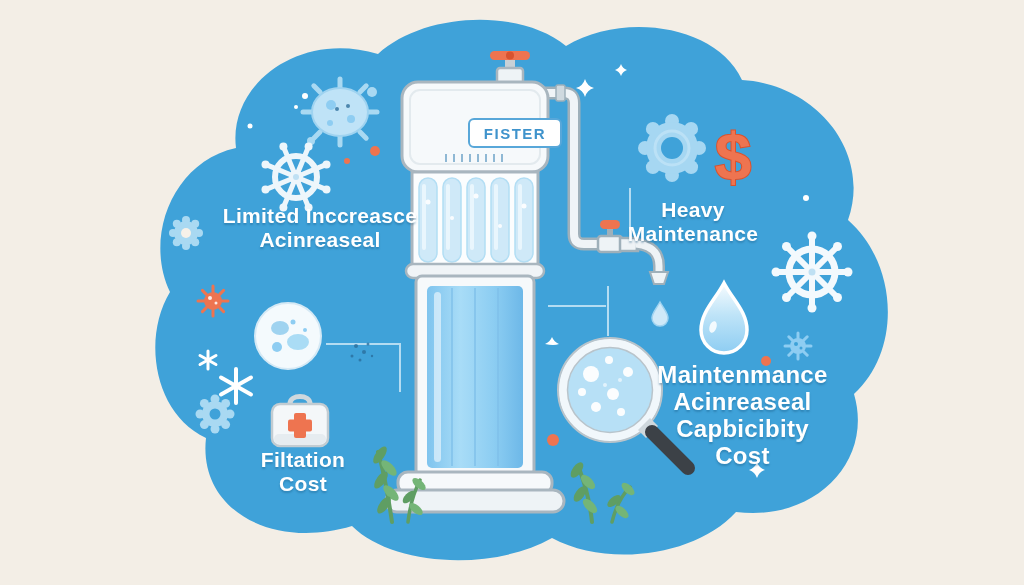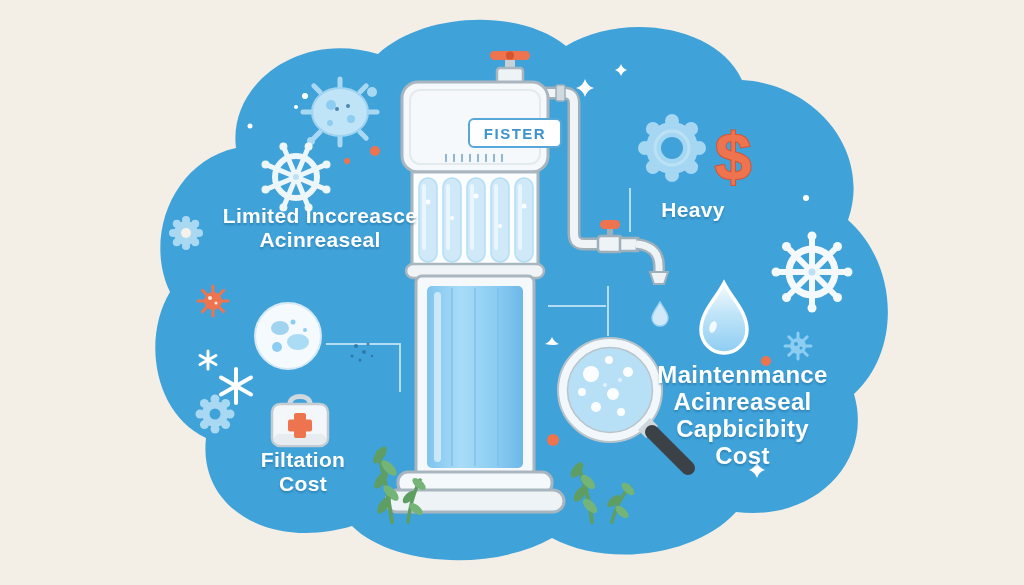--- a/index.html
+++ b/index.html
@@ -366,20 +366,21 @@
 </svg>
 
 <div class="brand-plate">FISTER</div>
 
 <div class="label" style="left:200px;top:204px;width:240px;">
   <div>Limited Inccreasce</div>
   <div>Acinreaseal</div>
 </div>
 <div class="label" style="left:598px;top:198px;width:190px;">
   <div>Heavy</div>
+  <div>Maintenance</div>
 </div>
 <div class="label small" style="left:645px;top:362px;width:195px;">
   <div>Maintenmance</div>
   <div>Acinreaseal</div>
   <div>Capbicibity</div>
   <div>Cost</div>
 </div>
 <div class="label" style="left:218px;top:448px;width:170px;">
   <div>Filtation</div>
   <div>Cost</div>

